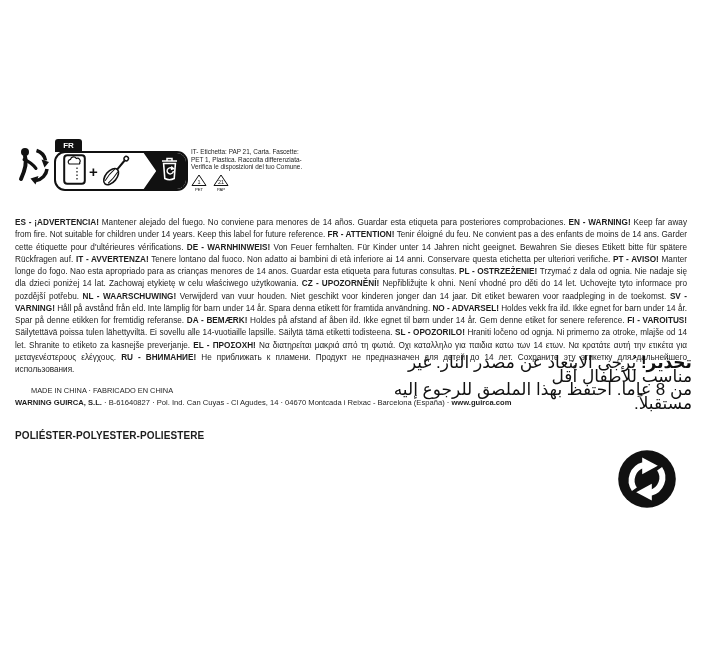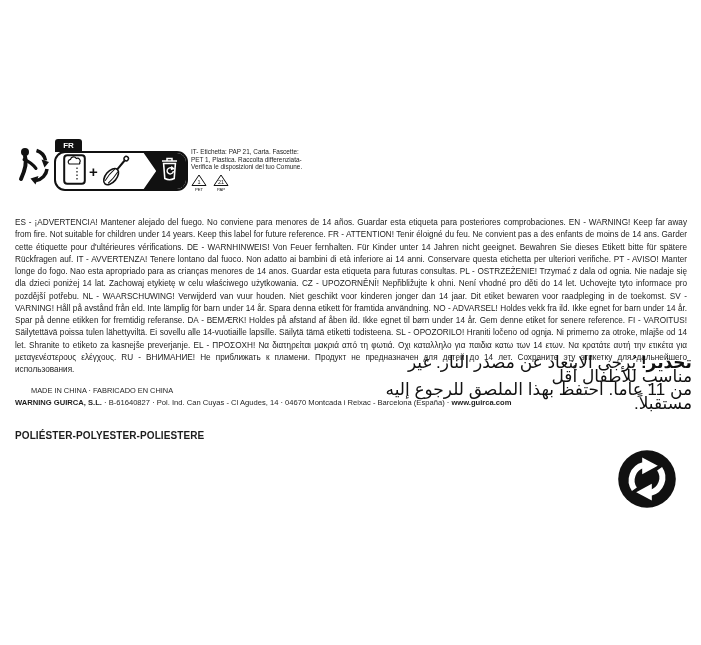--- a/index.html
+++ b/index.html
@@ -29,21 +29,21 @@
     border-radius:0 9px 9px 0;
   }
   .info-text { position:absolute; left:191px; top:148px; width:126px;
     font-size:6.4px; line-height:7.6px; color:#222; }
   .resins { position:absolute; left:191px; top:174px; display:flex; gap:6px; }
   
   .warning-par {
     position:absolute; left:15px; top:217px; width:672px;
     font-size:8.2px; line-height:12.25px; text-align:justify; color:#1d1d1d;
   }
-  .warning-par b { font-weight:normal; }
+  .warning-par b { font-weight:bold; }
   
   .arabic {
     position:absolute; right:9px; top:356px; width:320px;
     direction:rtl; text-align:right; font-size:17px; line-height:13.5px; color:#111;
   }
   .arabic b { font-weight:bold; }
   
   .made-in  { position:absolute; left:15px; top:386px; font-size:7.4px;padding-left:16px; }
   .company  { position:absolute; left:15px; top:398px; font-size:7.6px; }
   .company b { font-weight:bold; }
@@ -118,21 +118,21 @@
       <path d="M8,1 L15,11.5 H1 Z" stroke="#111" stroke-width="1" fill="none"></path>
       <text x="8" y="10" text-anchor="middle" font-size="5.5" fill="#111">21</text>
       <text x="8" y="17" text-anchor="middle" font-size="4.2" fill="#111">PAP</text>
     </svg>
   </div>
 
   <p class="warning-par"><b>ES - ¡ADVERTENCIA!</b> Mantener alejado del fuego. No conviene para menores de 14 años. Guardar esta etiqueta para posteriores comprobaciones. <b>EN - WARNING!</b> Keep far away from fire. Not suitable for children under 14 years. Keep this label for future reference. <b>FR - ATTENTION!</b> Tenir éloigné du feu. Ne convient pas a des enfants de moins de 14 ans. Garder cette étiquette pour d'ultérieures vérifications. <b>DE - WARNHINWEIS!</b> Von Feuer fernhalten. Für Kinder unter 14 Jahren nicht geeignet. Bewahren Sie dieses Etikett bitte für spätere Rückfragen auf. <b>IT - AVVERTENZA!</b> Tenere lontano dal fuoco. Non adatto ai bambini di età inferiore ai 14 anni. Conservare questa etichetta per ulteriori verifiche. <b>PT - AVISO!</b> Manter longe do fogo. Nao esta apropriado para as crianças menores de 14 anos. Guardar esta etiqueta para futuras consultas. <b>PL - OSTRZEŻENIE!</b> Trzymać z dala od ognia. Nie nadaje się dla dzieci poniżej 14 lat. Zachowaj etykietę w celu właściwego użytkowania. <b>CZ - UPOZORNĚNÍ!</b> Nepřibližujte k ohni. Není vhodné pro děti do 14 let. Uchovejte tyto informace pro pozdější potřebu. <b>NL - WAARSCHUWING!</b> Verwijderd van vuur houden. Niet geschikt voor kinderen jonger dan 14 jaar. Dit etiket bewaren voor raadpleging in de toekomst. <b>SV - VARNING!</b> Håll på avstånd från eld. Inte lämplig för barn under 14 år. Spara denna etikett för framtida användning. <b>NO - ADVARSEL!</b> Holdes vekk fra ild. Ikke egnet for barn under 14 år. Spar på denne etikken for fremtidig referanse. <b>DA - BEMÆRK!</b> Holdes på afstand af åben ild. Ikke egnet til børn under 14 år. Gem denne etiket for senere reference. <b>FI - VAROITUS!</b> Säilytettävä poissa tulen lähettyviltä. Ei sovellu alle 14-vuotiaille lapsille. Säilytä tämä etiketti todisteena. <b>SL - OPOZORILO!</b> Hraniti ločeno od ognja. Ni primerno za otroke, mlajše od 14 let. Shranite to etiketo za kasnejše preverjanje. <b>EL - ΠΡΟΣΟΧΗ!</b> Να διατηρείται μακριά από τη φωτιά. Οχι καταλληλο για παιδια κατω των 14 ετων. Να κρατάτε αυτή την ετικέτα για μεταγενέστερους ελέγχους. <b>RU - ВНИМАНИЕ!</b> Не приближать к пламени. Продукт не предназначен для детей до 14 лет. Сохраните эту этикетку для дальнейшего использования.</p>
 
   <div class="arabic">
     <div><b>تحذير!</b><span> يُرجى الابتعاد عن مصدر النار. غير مناسب للأطفال أقل</span></div>
-    <div>من 11 عاما. احتفظ بهذا الملصق للرجوع إليه مستقبلاً.</div>
+    <div>من 8 عاما. احتفظ بهذا الملصق للرجوع إليه مستقبلاً.</div>
   </div>
 
   <div class="made-in">MADE IN CHINA · FABRICADO EN CHINA</div>
   <div class="company"><b>WARNING GUIRCA, S.L.</b><span> · B-61640827 · Pol. Ind. Can Cuyas - Cl Agudes, 14 · 04670 Montcada i Reixac - Barcelona (España) · </span><b>www.guirca.com</b></div>
   <div class="material">POLIÉSTER-POLYESTER-POLIESTERE</div>
 
   <div class="green-dot">
     <svg width="60" height="62" viewBox="0 0 100 100">
       <circle cx="50" cy="50" r="48" fill="#111"></circle>
       <path d="M29,67 A26,26 0 0 1 44,27" fill="none" stroke="#fff" stroke-width="10"></path>

